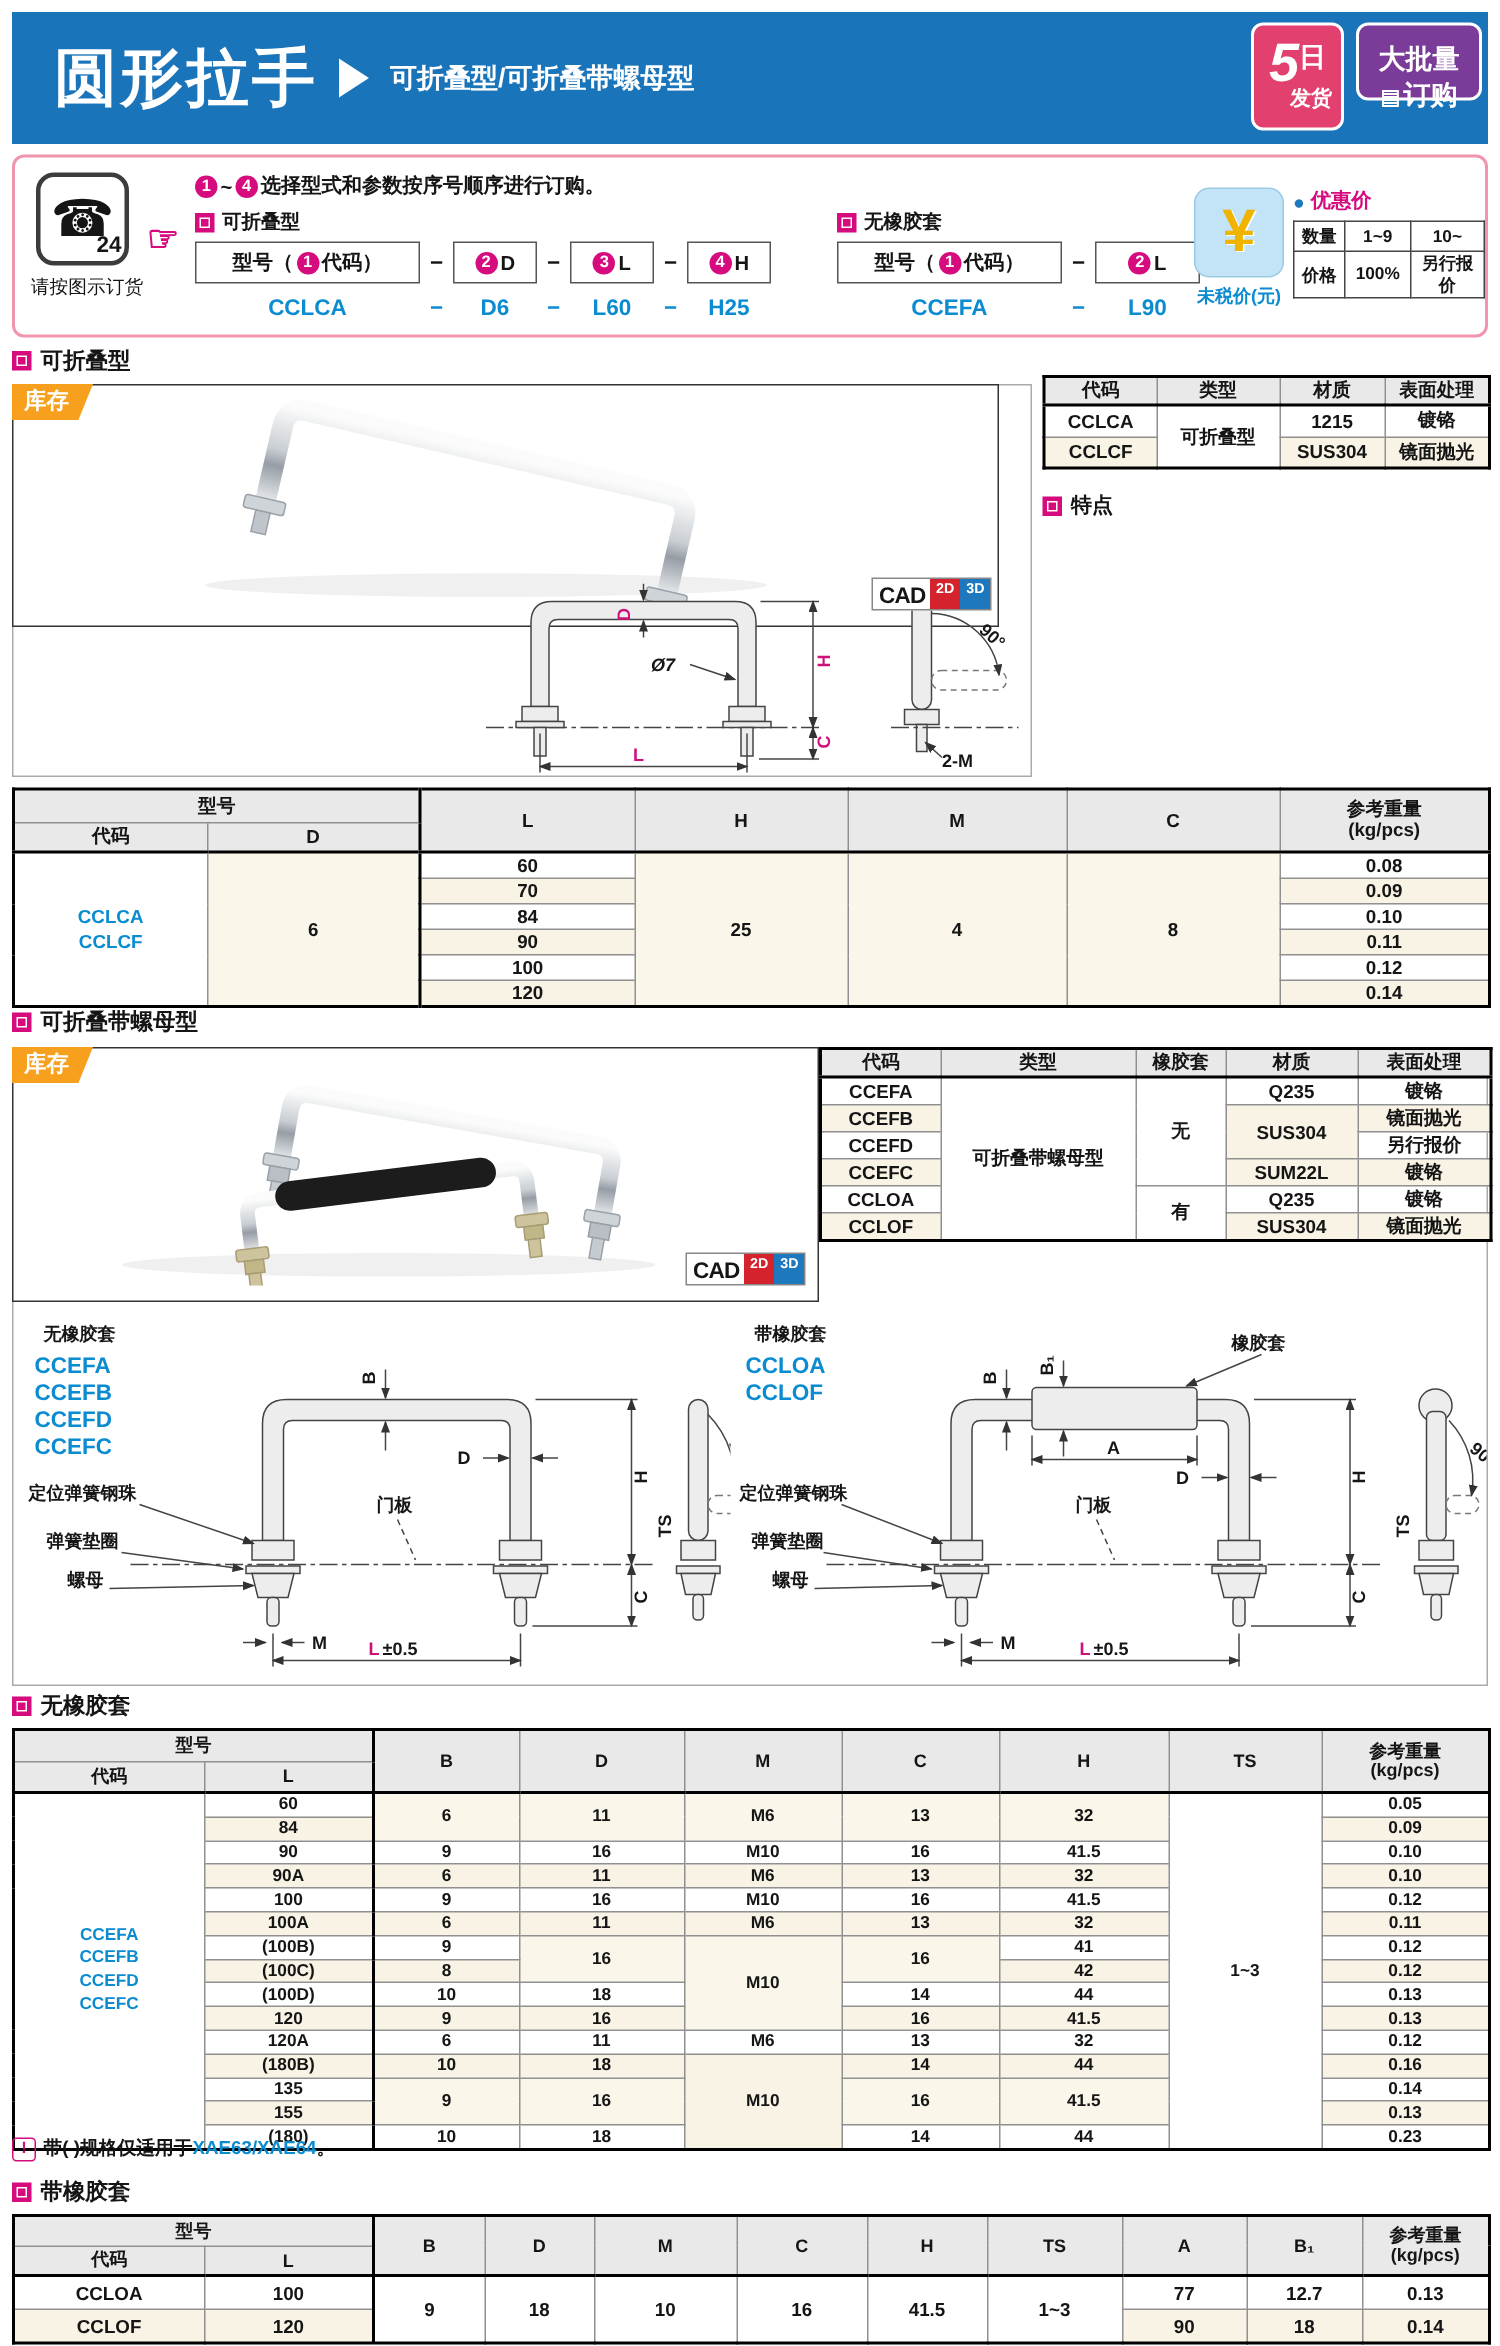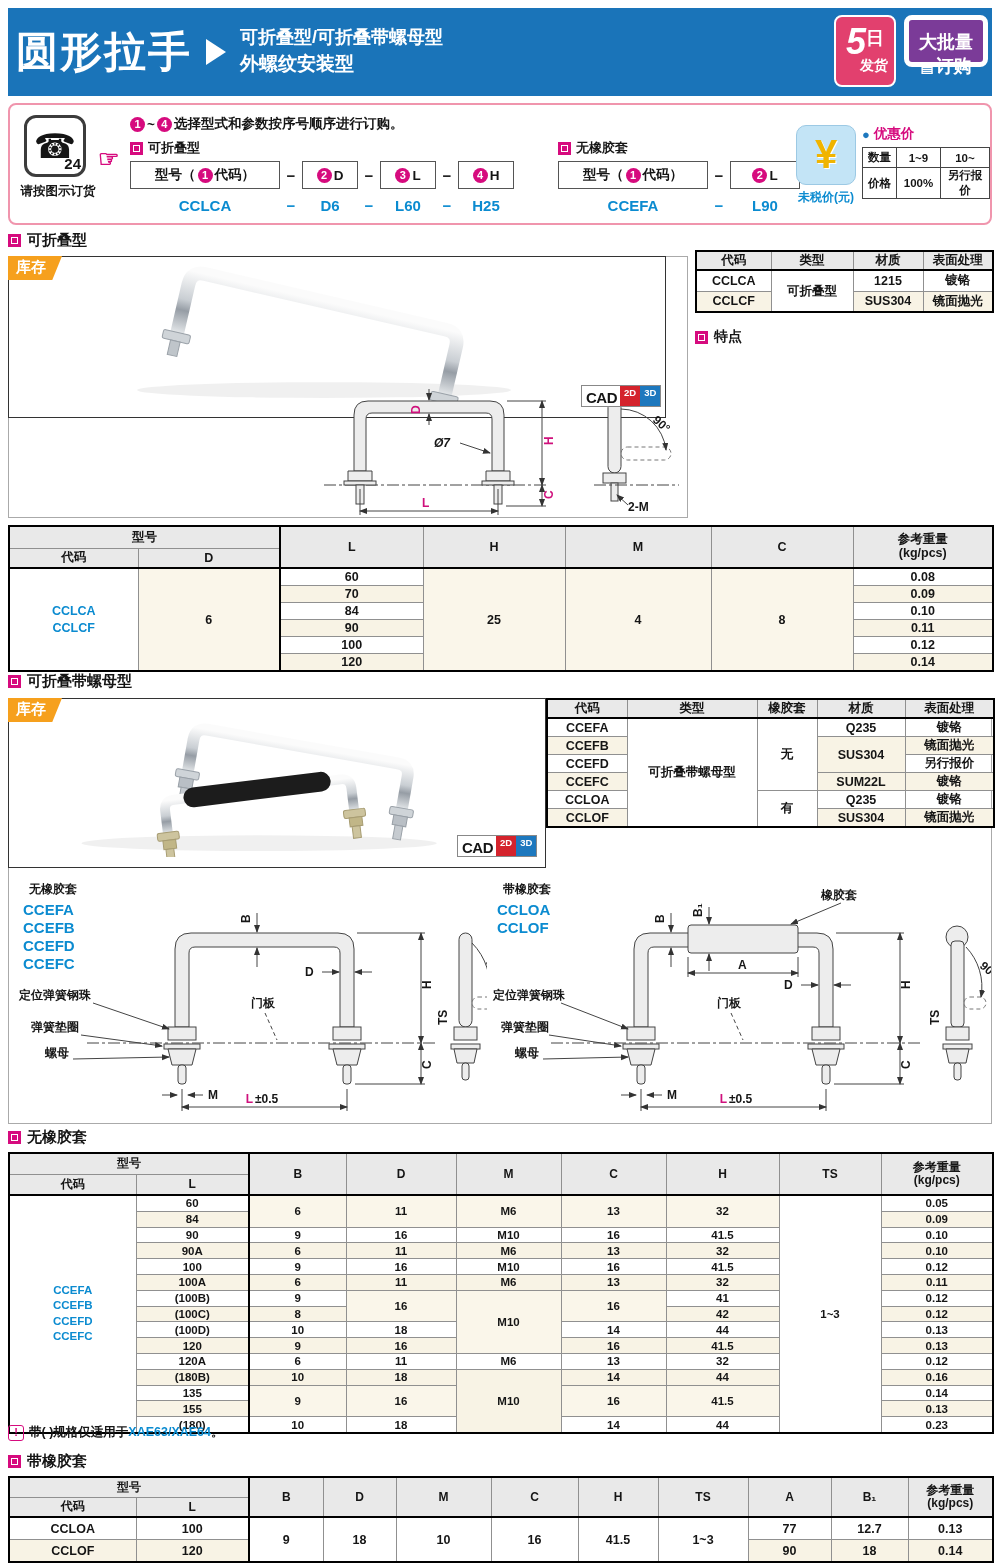--- a/index.html
+++ b/index.html
@@ -1,36 +1,36 @@
 <!DOCTYPE html>
 <html><head>
 <meta charset="utf-8">
 <style>
   html,body{margin:0;padding:0}
   body{width:1000px;height:1564px;position:relative;background:#fff;
        font-family:"Liberation Sans",sans-serif;color:#151515;overflow:hidden}
   .abs{position:absolute}
   
   .banner{left:8px;top:8px;width:984px;height:88px;background:#1a74b9;display:flex;align-items:center}
-  .btitle{color:#fff;font-size:42px;font-weight:bold;margin-left:8px;letter-spacing:2px;white-space:nowrap}
+  .btitle{color:#fff;font-size:42px;font-weight:bold;margin-left:28px;letter-spacing:2px;white-space:nowrap}
   .barrow{width:0;height:0;border-left:20px solid #fff;border-top:13px solid transparent;border-bottom:13px solid transparent;margin:0 14px}
   .bsub{color:#fff;font-size:18px;font-weight:bold;line-height:1.15;white-space:nowrap}
   .bsub2{color:#fff;font-size:19px;font-weight:600;margin-top:4px}
   .badge5{position:absolute;left:826px;top:7px;width:62px;height:72px;background:#e2406e;border:2px solid #fff;border-radius:8px;color:#fff;text-align:center;box-sizing:border-box;padding-top:4px}
   .b5num{font-size:36px;font-weight:900;font-style:italic}
   .b5unit{font-size:18px;font-weight:900;vertical-align:10px}
   .b5sub{font-size:14px;font-weight:900;margin-top:-6px;text-align:right;padding-right:6px}
-  .badgeB{position:absolute;left:896px;top:7px;width:84px;height:52px;background:#7b3b98;border:5px solid #ffffff;border-radius:8px;color:#fff;text-align:center;box-sizing:border-box;padding-top:10px;font-weight:900;font-size:18px;line-height:1.35}
+  .badgeB{position:absolute;left:896px;top:7px;width:84px;height:52px;background:#7b3b98;border:2px solid #ffffff;border-radius:8px;color:#fff;text-align:center;box-sizing:border-box;padding-top:10px;font-weight:900;font-size:18px;line-height:1.35}
   .bulkicon{font-size:14px;margin-right:2px}
   
   .orderbox{left:8px;top:103px;width:984px;height:122px;border:2px solid #f095ad;border-radius:8px;background:#fff;box-sizing:border-box}
   .phone{left:14px;top:10px;width:62px;height:62px;border:3px solid #3c3c3c;border-radius:12px;text-align:center;box-sizing:border-box}
   .phone .glyph{font-size:34px;line-height:56px}
   .phone .p24{position:absolute;right:2px;bottom:2px;font-size:15px;font-weight:900}
-  .pnote{left:0px;top:78px;width:96px;text-align:center;font-size:12.5px;font-weight:bold}
+  .pnote{left:0px;top:78px;width:96px;text-align:center;font-size:12.5px;font-weight:normal}
   .hand{left:88px;top:40px;font-size:24px;color:#d60b7e;font-weight:bold}
   .instr{left:120px;top:10px;display:flex;align-items:center;gap:2px;font-size:13.5px;font-weight:bold}
   .cnum{display:inline-block;width:15px;height:15px;border-radius:50%;background:#d60b7e;color:#fff;font-size:11px;line-height:15px;text-align:center;font-weight:bold}
   .glabel{display:flex;align-items:center;gap:5px;font-size:13px;font-weight:bold}
   .sqicon{display:inline-block;width:13px;height:13px;background:#d60b7e;position:relative}
   .sqicon i{position:absolute;left:3px;top:3px;width:7px;height:7px;border:1.5px solid #fff;box-sizing:border-box;display:block}
   .fgrid1{left:120px;top:56px;display:grid;grid-template-columns:150px 22px 56px 22px 56px 22px 56px;align-items:center}
   .fgrid2{left:548px;top:56px;display:grid;grid-template-columns:150px 22px 70px;align-items:center}
   .fbox{border:1.5px solid #555;height:26px;display:flex;align-items:center;justify-content:center;font-size:13.5px;font-weight:bold;gap:2px}
   .fdash{text-align:center;font-size:15px;font-weight:bold}
@@ -91,21 +91,20 @@
   .part{stroke:#444;stroke-width:1;fill:#ededed}
 </style>
 </head>
 <body>
 
 <div class="abs banner">
   <span class="btitle">圆形拉手</span>
   <span class="barrow"></span>
   <div>
     <div class="bsub">可折叠型/可折叠带螺母型</div>
-    <div class="bsub2">外螺纹安装型</div>
   </div>
   <div class="badge5">
     <div><span class="b5num">5</span><span class="b5unit">日</span></div>
     <div class="b5sub">发货</div>
   </div>
   <div class="badgeB">
     <div>大批量</div>
     <div><span class="bulkicon">▤</span><span>订购</span></div>
   </div>
 </div>

